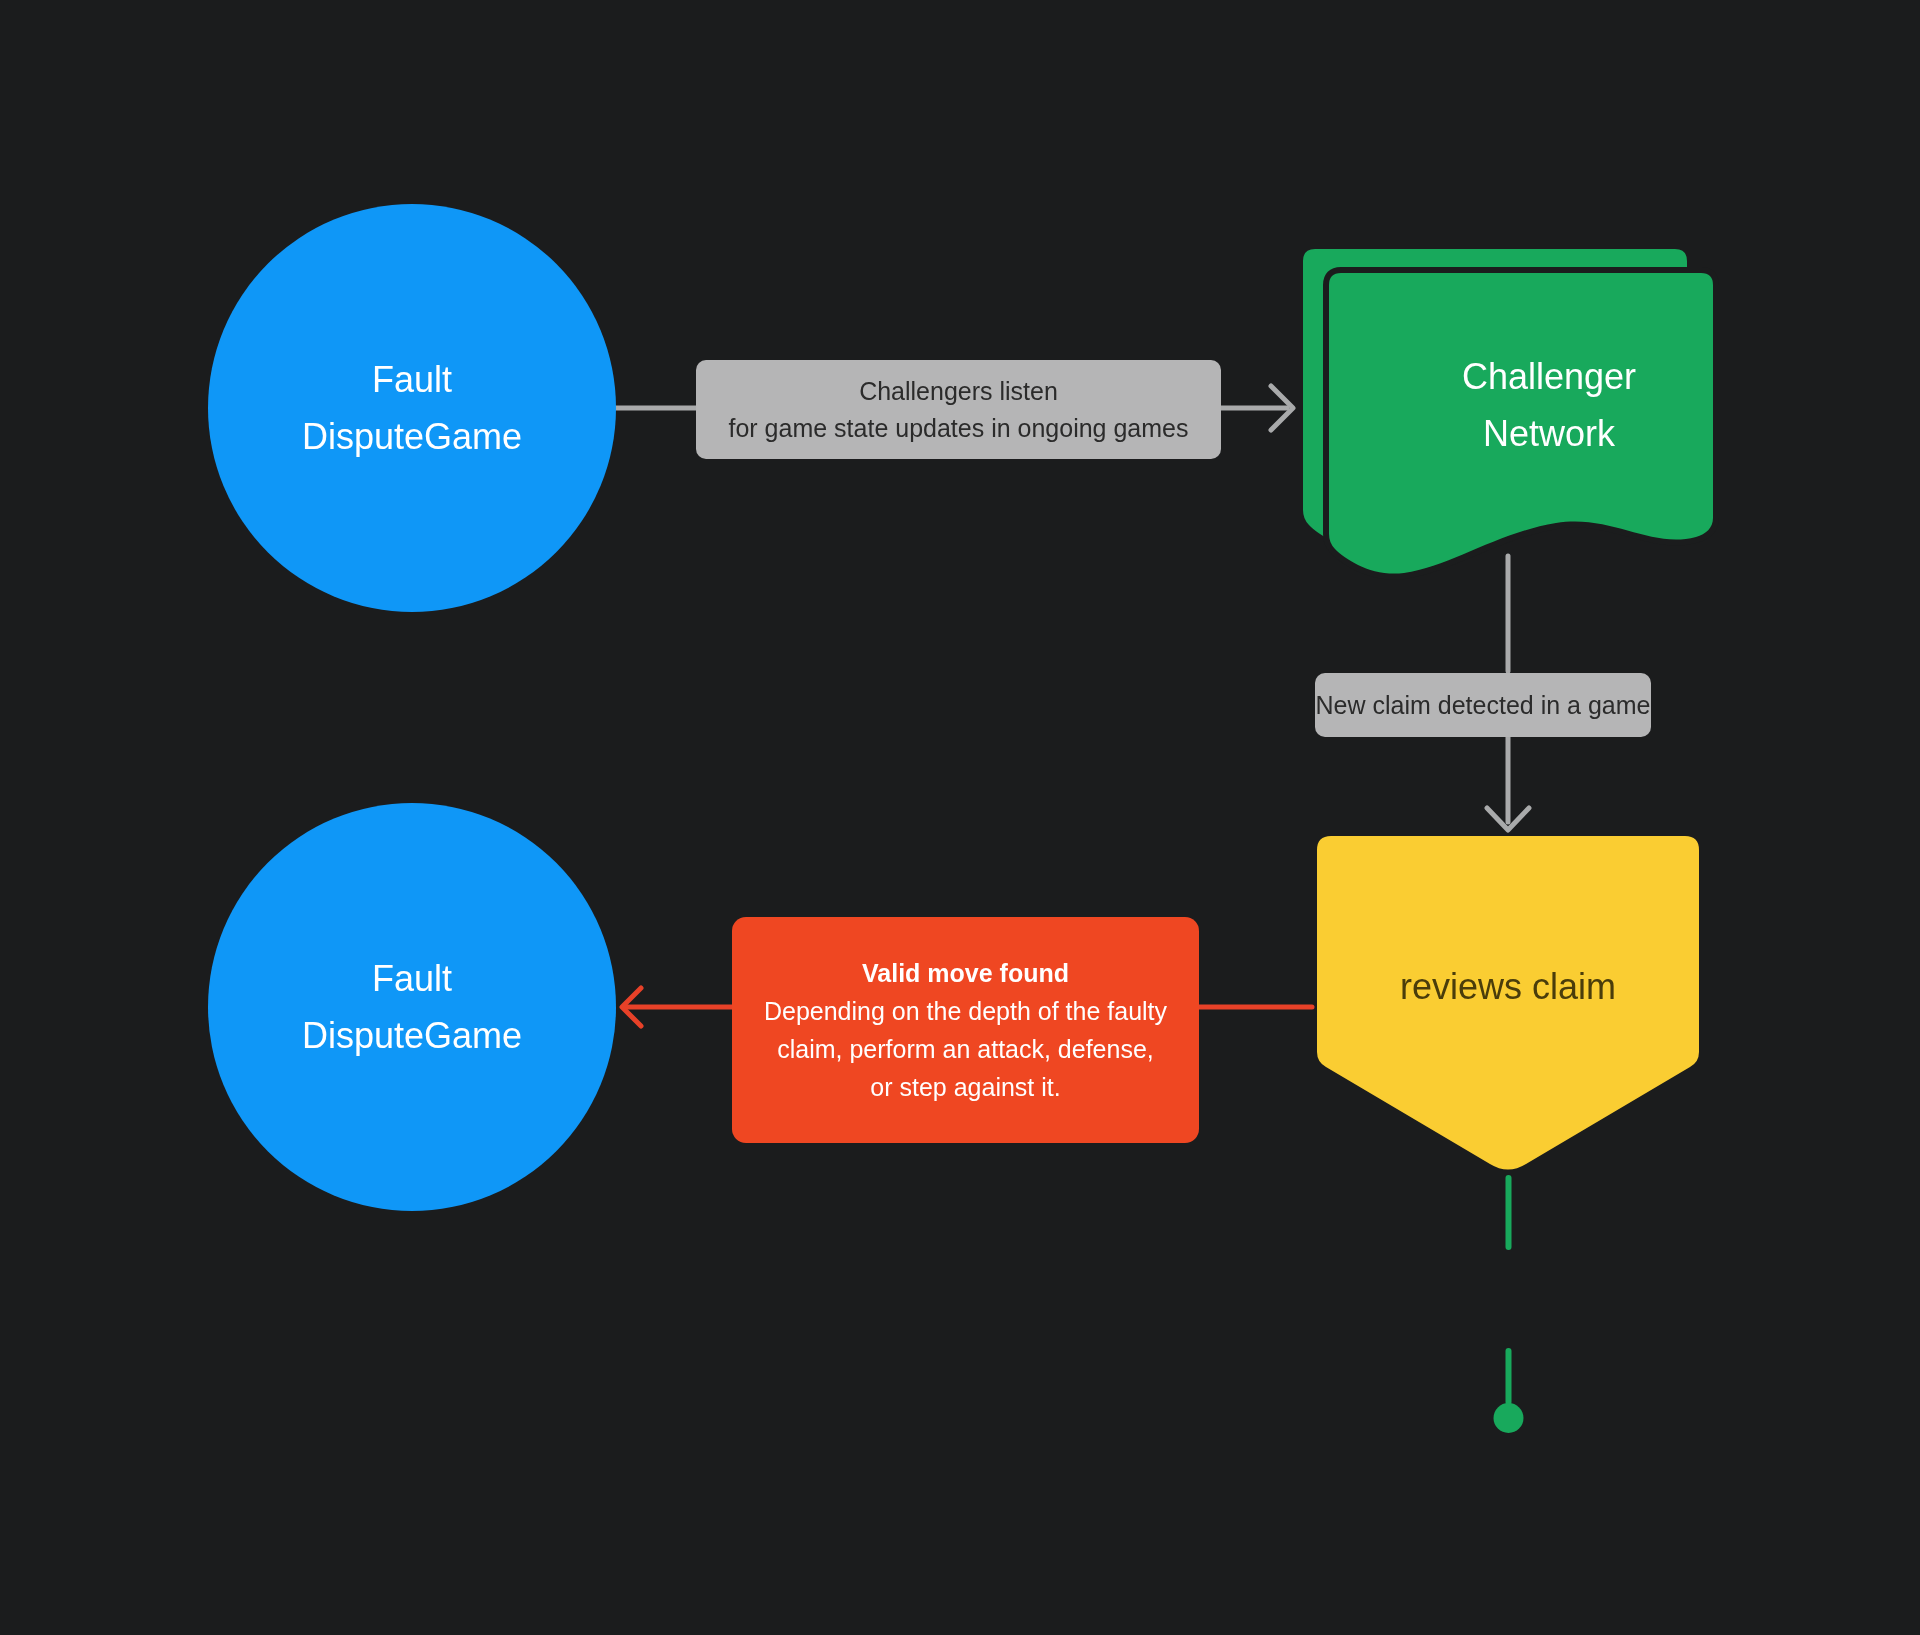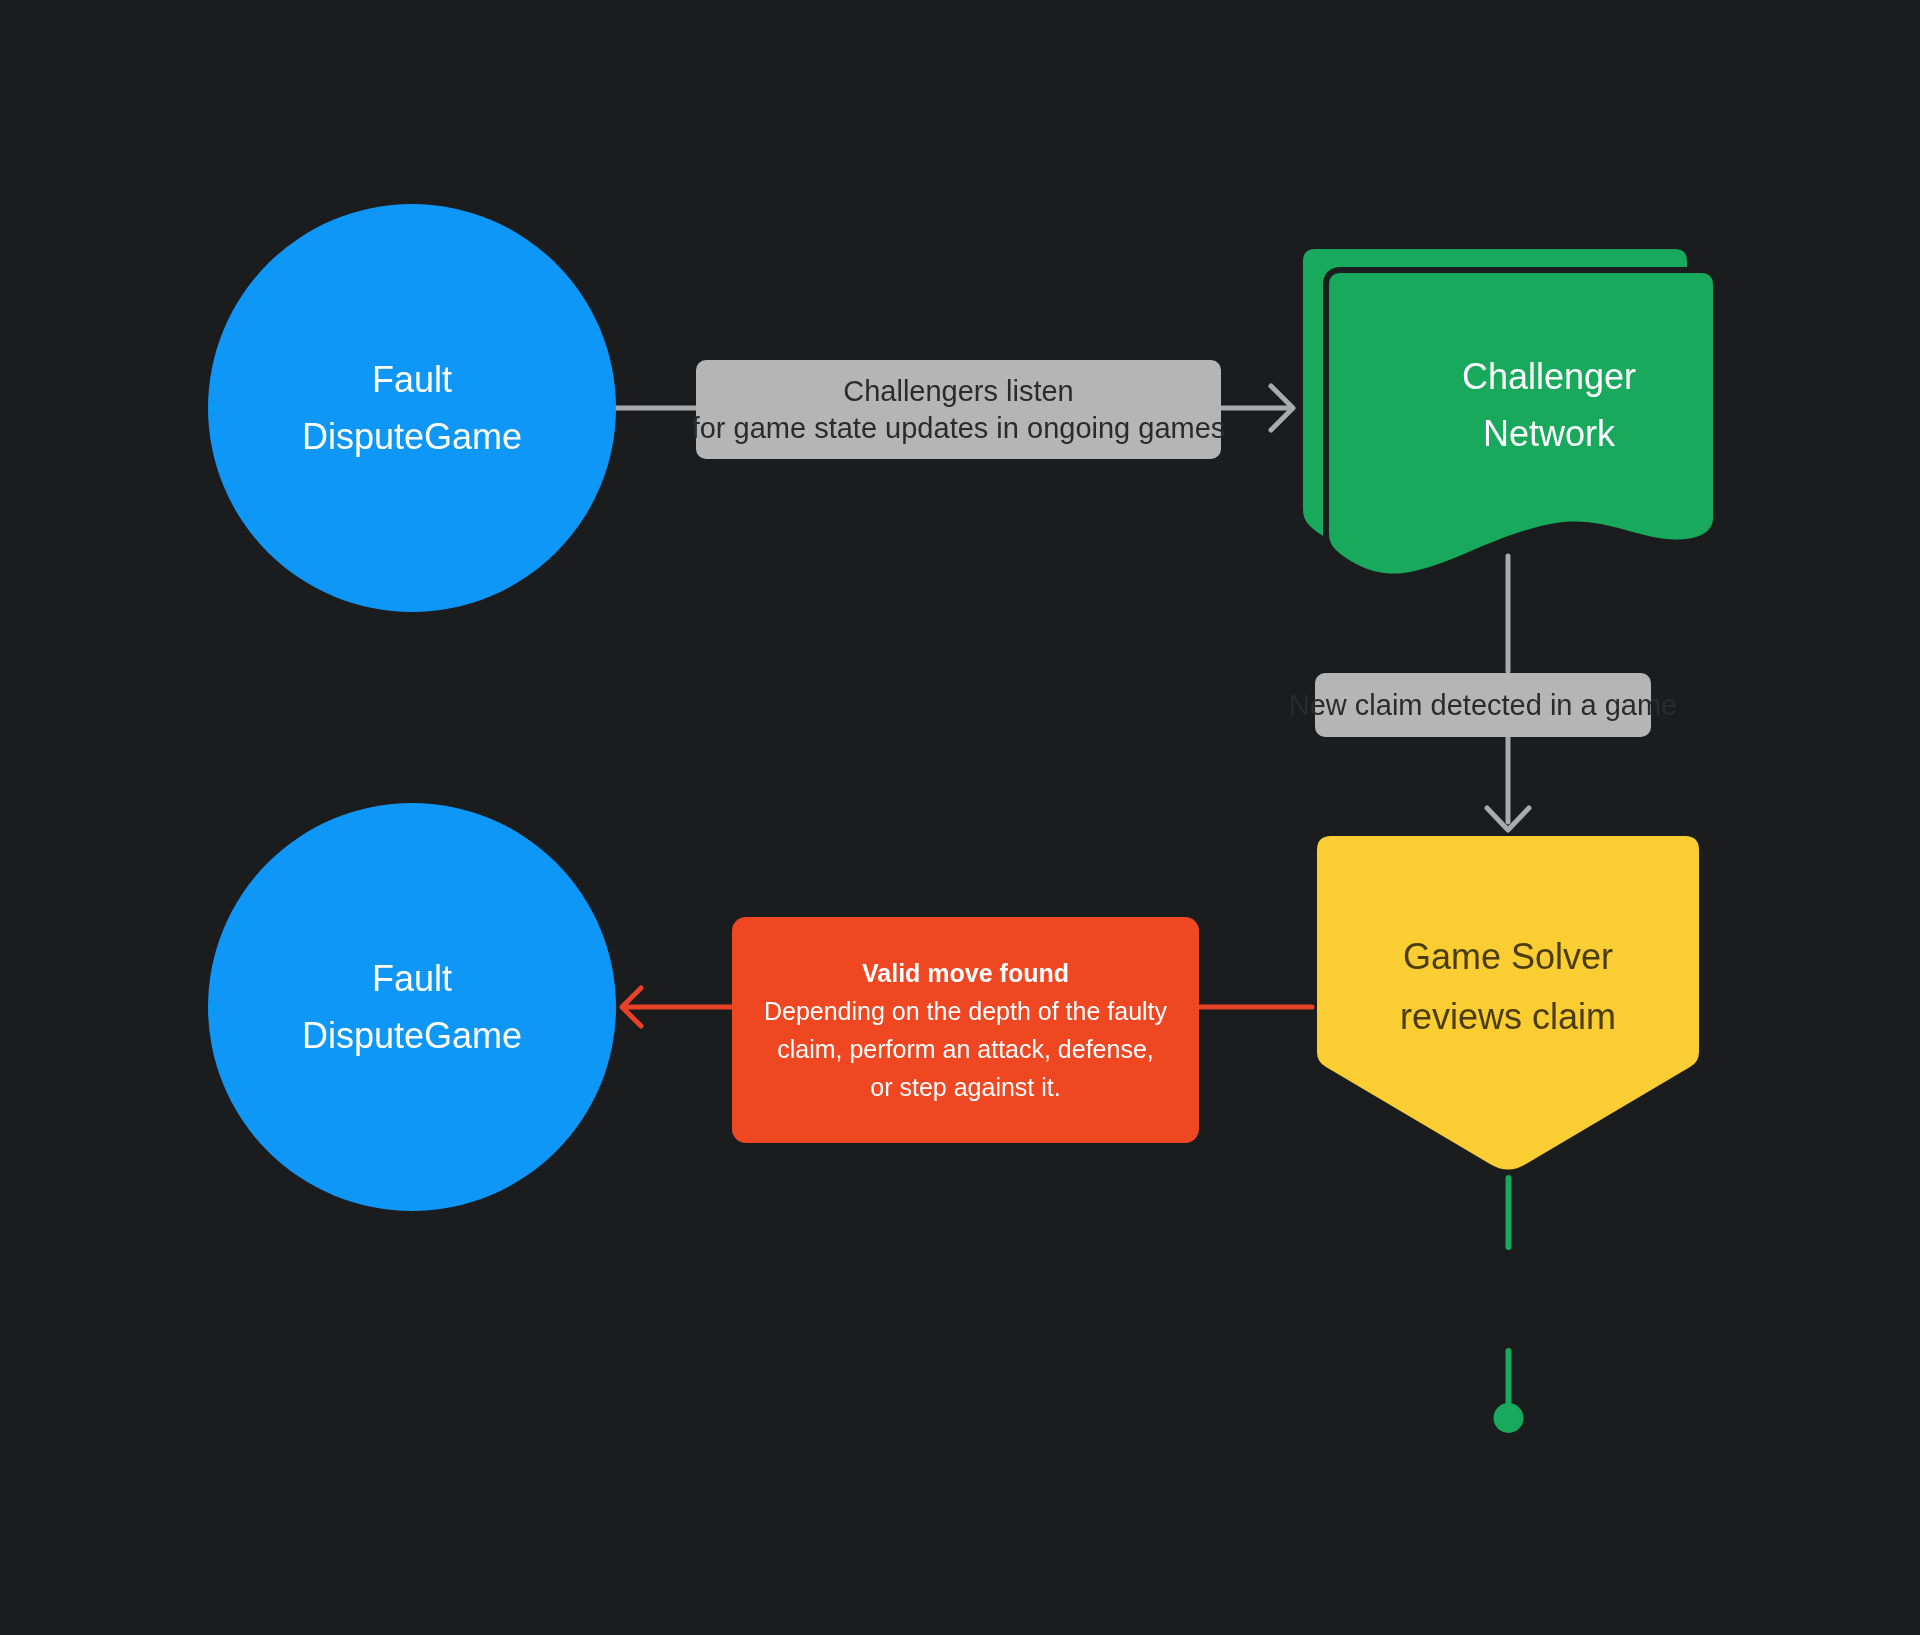--- a/index.html
+++ b/index.html
@@ -31,21 +31,21 @@
   .shape-label .node-line { line-height: 57px; }
   .yellow-label .node-line {
     color: var(--yellow_text, #4a3d0b);
     line-height: 60px;
   }
 
   .gray-box {
     background: var(--gray_box, #b5b5b6);
     color: var(--dark_text, #2b2b2b);
     border-radius: 10px;
-    font-size: 29px;
+    font-size: 25px;
     line-height: 37px;
   }
   .gray-box div { white-space: nowrap; }
 
   .red-box {
     background: var(--red, #ef4722);
     color: var(--white_text, #ffffff);
     border-radius: 14px;
     font-size: 25px;
     line-height: 38px;
@@ -105,21 +105,20 @@
   <div class="abs shape-label" style="left:1329px; top:273px; width:384px; height:264px;padding-left:28px;">
     <div class="node-line">Challenger</div>
     <div class="node-line">Network</div>
   </div>
 
   <div class="abs gray-box" style="left:1315px; top:673px; width:336px; height:64px;">
     <div>New claim detected in a game</div>
   </div>
 
   <div class="abs yellow-label" style="left:1317px; top:836px; width:382px; height:302px;">
-    <div class="node-line">Game Solver</div>
     <div class="node-line">reviews claim</div>
   </div>
 
   <div class="abs red-box" style="left:732px; top:917px; width:467px; height:226px;">
     <div class="box-title">Valid move found</div>
     <div>Depending on the depth of the faulty</div>
     <div>claim, perform an attack, defense,</div>
     <div>or step against it.</div>
   </div>
 

